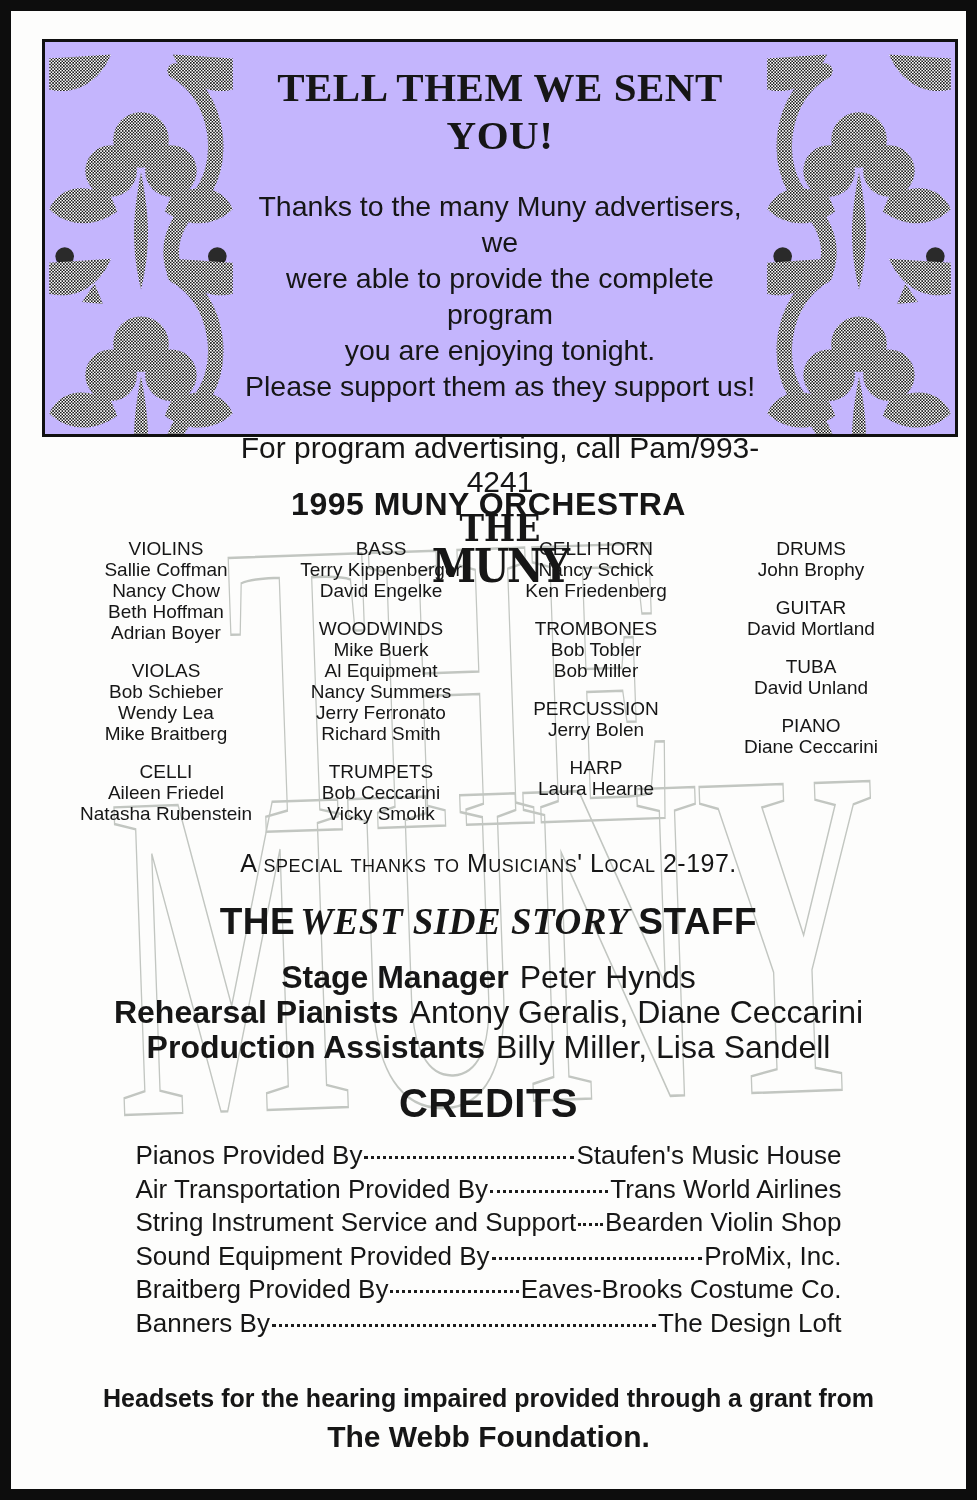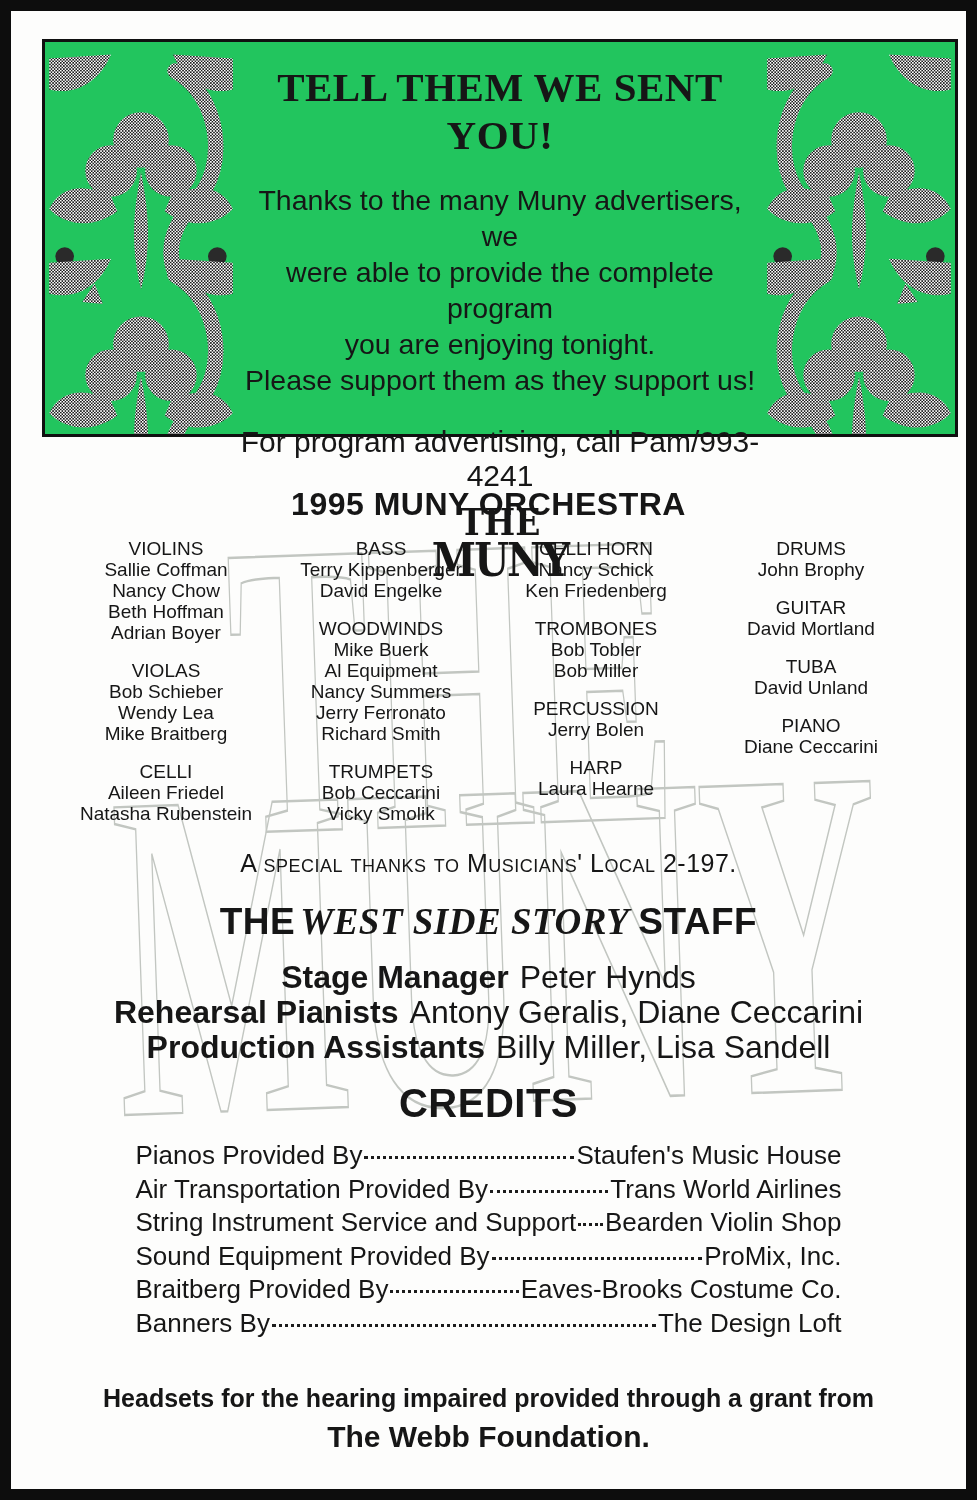--- a/index.html
+++ b/index.html
@@ -13,29 +13,29 @@
   .wm{
     position:absolute;left:50%;font-family:"Liberation Serif",serif;font-weight:bold;
     color:transparent;-webkit-text-stroke:2.5px #c2c6c1;white-space:nowrap;line-height:1;
   }
   .wm-the{top:462px;font-size:420px;transform:translateX(-54%) scaleX(.5);}
   .wm-muny{top:698px;font-size:470px;letter-spacing:-6px;transform:translateX(-50%) scaleX(.53);}
   .content{position:relative;z-index:1;}
   
   .ad-box{
     position:absolute;left:31px;top:28px;width:916px;height:398px;
-    border:3px solid #101010;box-sizing:border-box;background:#22c55e;
+    border:3px solid #101010;box-sizing:border-box;background:#c4b5fd;
     display:flex;align-items:stretch;
   }
   .floral{width:192px;flex:0 0 auto;height:100%;}
   .floral.right svg{transform:scaleX(-1);}
   .floral svg{width:100%;height:100%;display:block;}
   .ad-content{flex:1 1 auto;text-align:center;padding-top:21px;}
   .ad-headline{font-family:"Liberation Serif",serif;font-weight:bold;font-size:41px;letter-spacing:.5px;}
-  .ad-message{margin-top:23px;font-size:28.5px;line-height:36px;}
+  .ad-message{margin-top:29px;font-size:28.5px;line-height:36px;}
   .ad-call{margin-top:27px;font-size:30px;}
   .muny-logo{margin-top:18px;display:inline-block;font-family:"DejaVu Serif",serif;font-weight:bold;line-height:1;transform:scaleY(1.15);}
   .logo-the{display:block;font-size:33px;line-height:.82;letter-spacing:0;}
   .logo-muny{display:block;font-size:40px;letter-spacing:-2px;}
   
   .orchestra-title{margin-top:49px;text-align:center;font-size:32px;font-weight:bold;letter-spacing:.5px;}
   .orchestra{display:grid;grid-template-columns:repeat(4,1fr);width:860px;margin:15px auto 0;text-align:center;font-size:19px;line-height:21px;}
   .group{margin-bottom:17px;}
   
   .special-thanks{text-align:center;font-variant:small-caps;font-size:25px;letter-spacing:.5px;margin-top:8px;}

